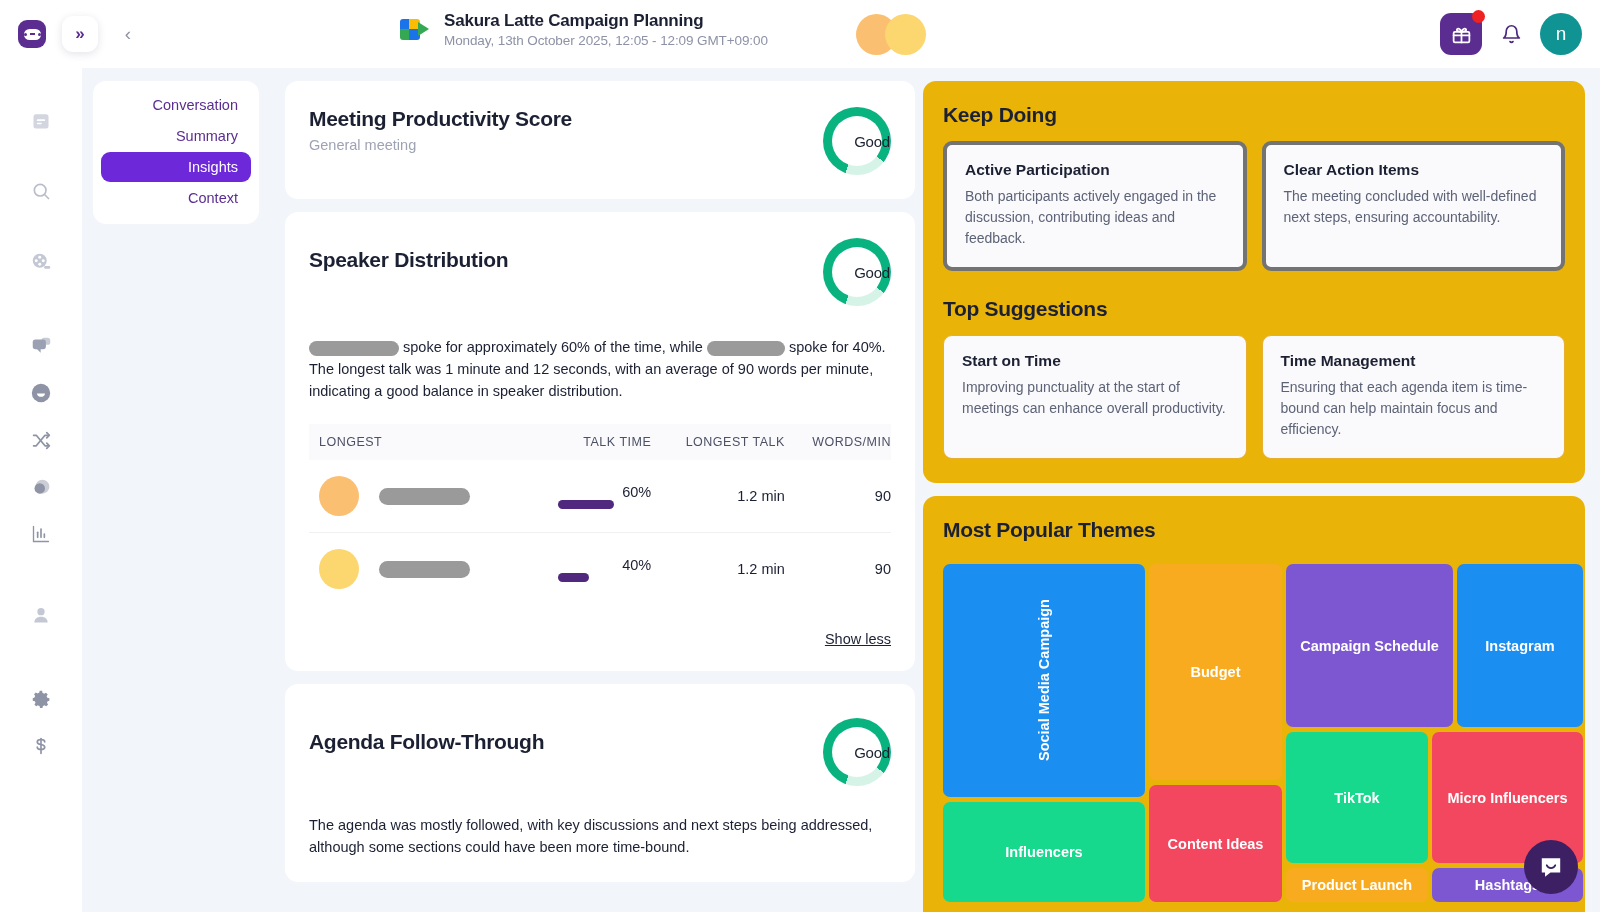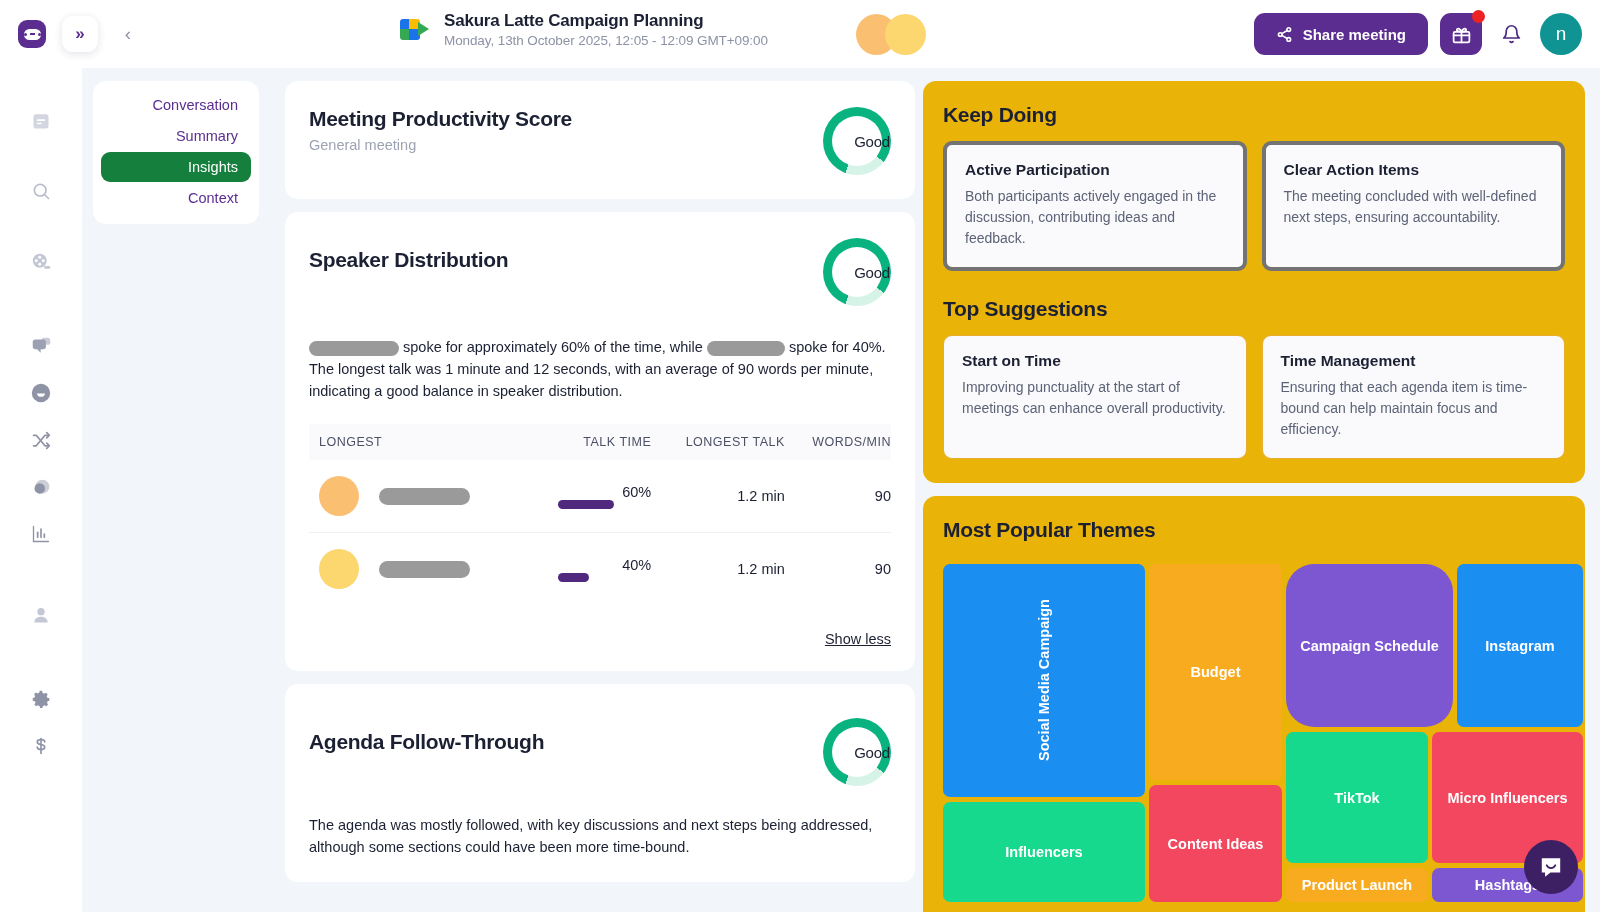--- a/index.html
+++ b/index.html
@@ -113,21 +113,21 @@
   
   .subnav {
     position: absolute; left: 11px; top: 13px; width: 166px;
     background: #ffffff; border-radius: 13px; padding: 9px 8px 11px 8px;
     display: flex; flex-direction: column; align-items: flex-end; gap: 1px;
   }
   .subnav-item {
     padding: 7px 13px; border-radius: 9px; font-size: 14.5px;
     color: #5b2d91; cursor: pointer; white-space: nowrap;
   }
-  .subnav-item.active { background: #15803d; color: #ffffff; width: 100%; text-align: right; }
+  .subnav-item.active { background: #6d28d9; color: #ffffff; width: 100%; text-align: right; }
 
   
   .col-left { position: absolute; left: 203px; top: 13px; width: 630px; }
   .card {
     background: #ffffff; border-radius: 13px; padding: 26px 24px 24px 24px;
     margin-bottom: 13px; position: relative;
   }
   .card-head { display: flex; align-items: flex-start; justify-content: space-between; }
   .card-title { font-size: 21px; font-weight: bold; color: #1c2033; letter-spacing: -.3px; }
   .card-sub { font-size: 14.5px; color: #9ea3b4; margin-top: 6px; }
@@ -238,30 +238,20 @@
       <div class="meet-sub">Monday, 13th October 2025, 12:05 - 12:09 GMT+09:00</div>
     </div>
   </div>
 
   <div class="participants">
     <div class="av av1"></div>
     <div class="av av2"></div>
   </div>
 
   <div class="header-right">
-    <button class="share-btn">
-      <svg width="17" height="17" viewBox="0 0 24 24" fill="none" stroke="#fff" stroke-width="2.2" stroke-linecap="round" stroke-linejoin="round">
-        <circle cx="18" cy="5" r="2.6"></circle>
-          <circle cx="6" cy="12" r="2.6"></circle>
-        <circle cx="18" cy="19" r="2.6"></circle>
-        <line x1="8.3" y1="10.8" x2="15.7" y2="6.3"></line>
-        <line x1="8.3" y1="13.2" x2="15.7" y2="17.7"></line>
-      </svg>
-      <span>Share meeting</span>
-    </button>
     <div class="gift-btn">
       <svg width="21" height="21" viewBox="0 0 24 24" fill="none" stroke="#fff" stroke-width="2" stroke-linecap="round" stroke-linejoin="round">
         <rect x="3" y="9" width="18" height="12" rx="1.5"></rect>
         <line x1="3" y1="13" x2="21" y2="13"></line>
         <line x1="12" y1="9" x2="12" y2="21"></line>
         <path d="M12 9C12 9 10 4 7.5 5.5 5.5 6.7 7 9 12 9z"></path>
         <path d="M12 9C12 9 14 4 16.5 5.5 18.5 6.7 17 9 12 9z"></path>
       </svg>
       <span class="gift-dot"></span>
     </div>
@@ -506,21 +496,21 @@
           </div>
           <div class="tm" style="left: 0px; top: 238px; width: 202px; height: 100px; background: rgb(23, 217, 142);">
             <span>Influencers</span>
           </div>
           <div class="tm" style="left: 206px; top: 0px; width: 133px; height: 216px; background: rgb(249, 171, 32);">
             <span>Budget</span>
           </div>
           <div class="tm" style="left: 206px; top: 221px; width: 133px; height: 117px; background: rgb(242, 71, 95);">
             <span>Content Ideas</span>
           </div>
-          <div class="tm" style="left: 343px; top: 0px; width: 167px; height: 163px; background: rgb(125, 87, 209); border-radius: 28px;">
+          <div class="tm" style="left: 343px; top: 0px; width: 167px; height: 163px; background: rgb(125, 87, 209);">
             <span>Campaign Schedule</span>
           </div>
           <div class="tm" style="left: 343px; top: 168px; width: 142px; height: 131px; background: rgb(23, 217, 142);">
             <span>TikTok</span>
           </div>
           <div class="tm" style="left: 343px; top: 304px; width: 142px; height: 34px; background: rgb(249, 171, 32);">
             <span>Product Launch</span>
           </div>
           <div class="tm" style="left: 514px; top: 0px; width: 126px; height: 163px; background: rgb(27, 142, 242);">
             <span>Instagram</span>

